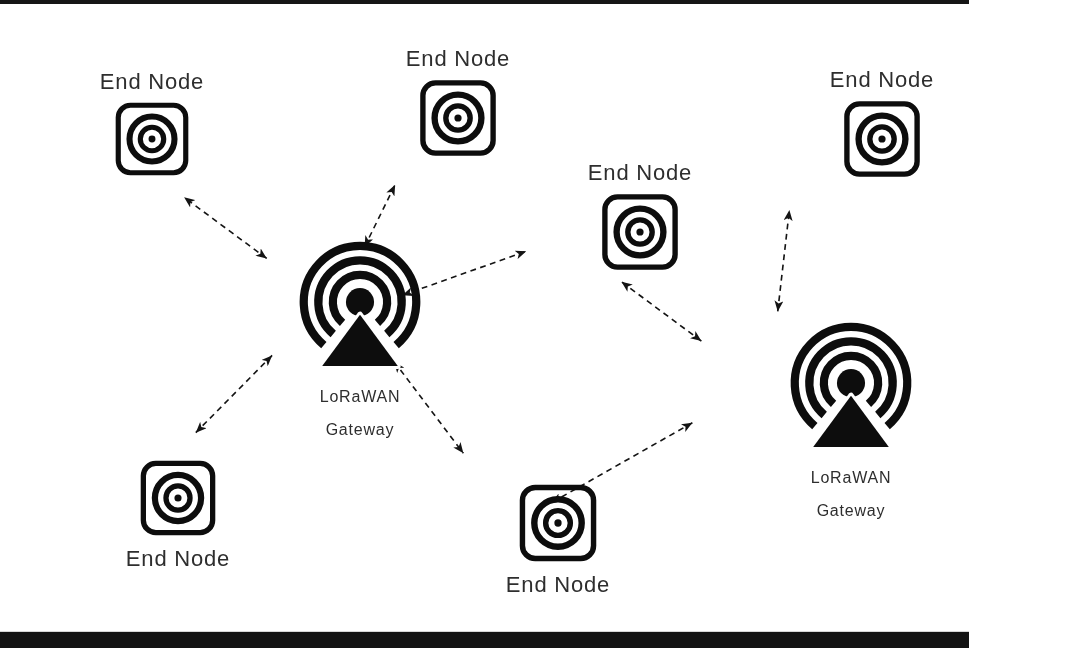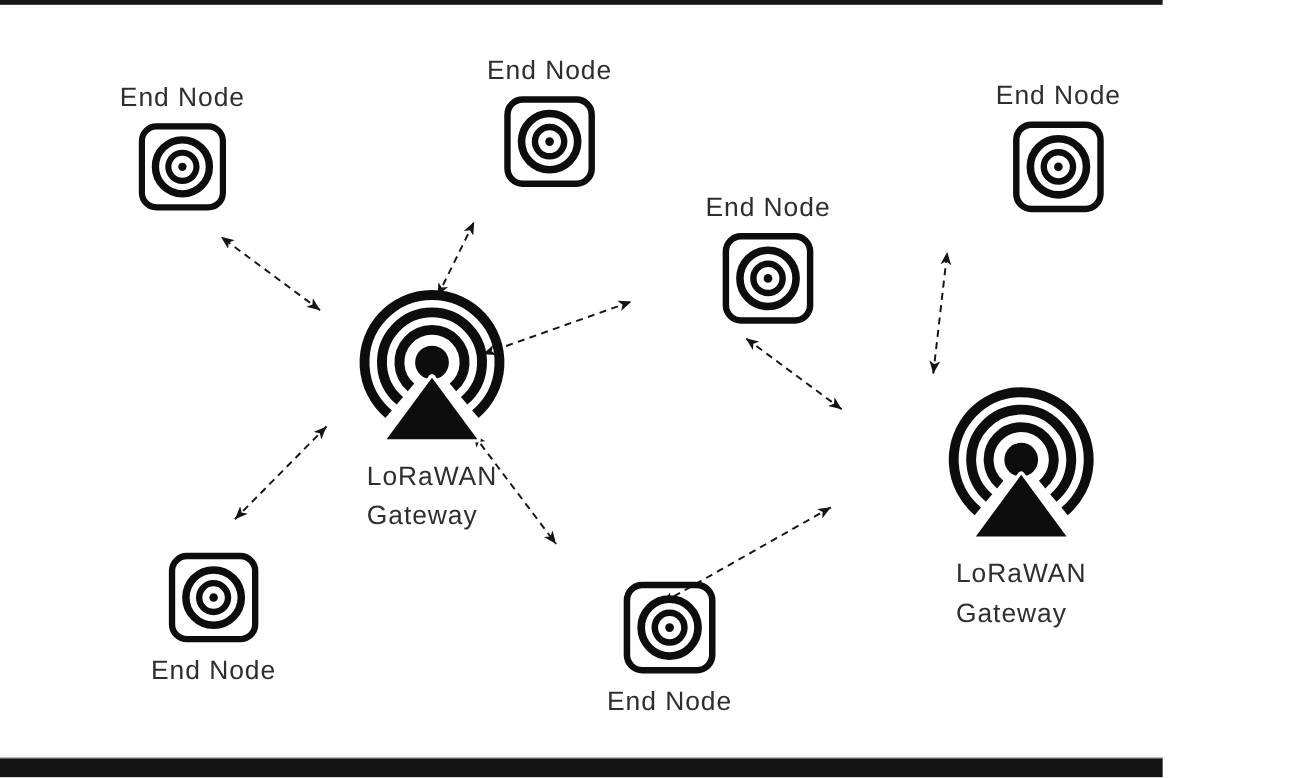--- a/index.html
+++ b/index.html
@@ -49,21 +49,22 @@
     letter-spacing: 0.8px;
   }
   .label-above .node-label { bottom: calc(100% + 7px); }
   .label-below .node-label { top: calc(100% + 9px); }
 
   .gateway-label {
     position: absolute;
     left: 50%;
     transform: translateX(-50%);
     top: calc(100% + 11px);
-    font-size: 22px;
+    text-align: center;
+    font-size: 16px;
     line-height: 33px;
     letter-spacing: 0.8px;
     white-space: nowrap;
   }
 </style>
 </head>
 <body>
 
 <div class="stage" style="background: rgb(255, 255, 255); color: rgb(13, 13, 13);">
 

